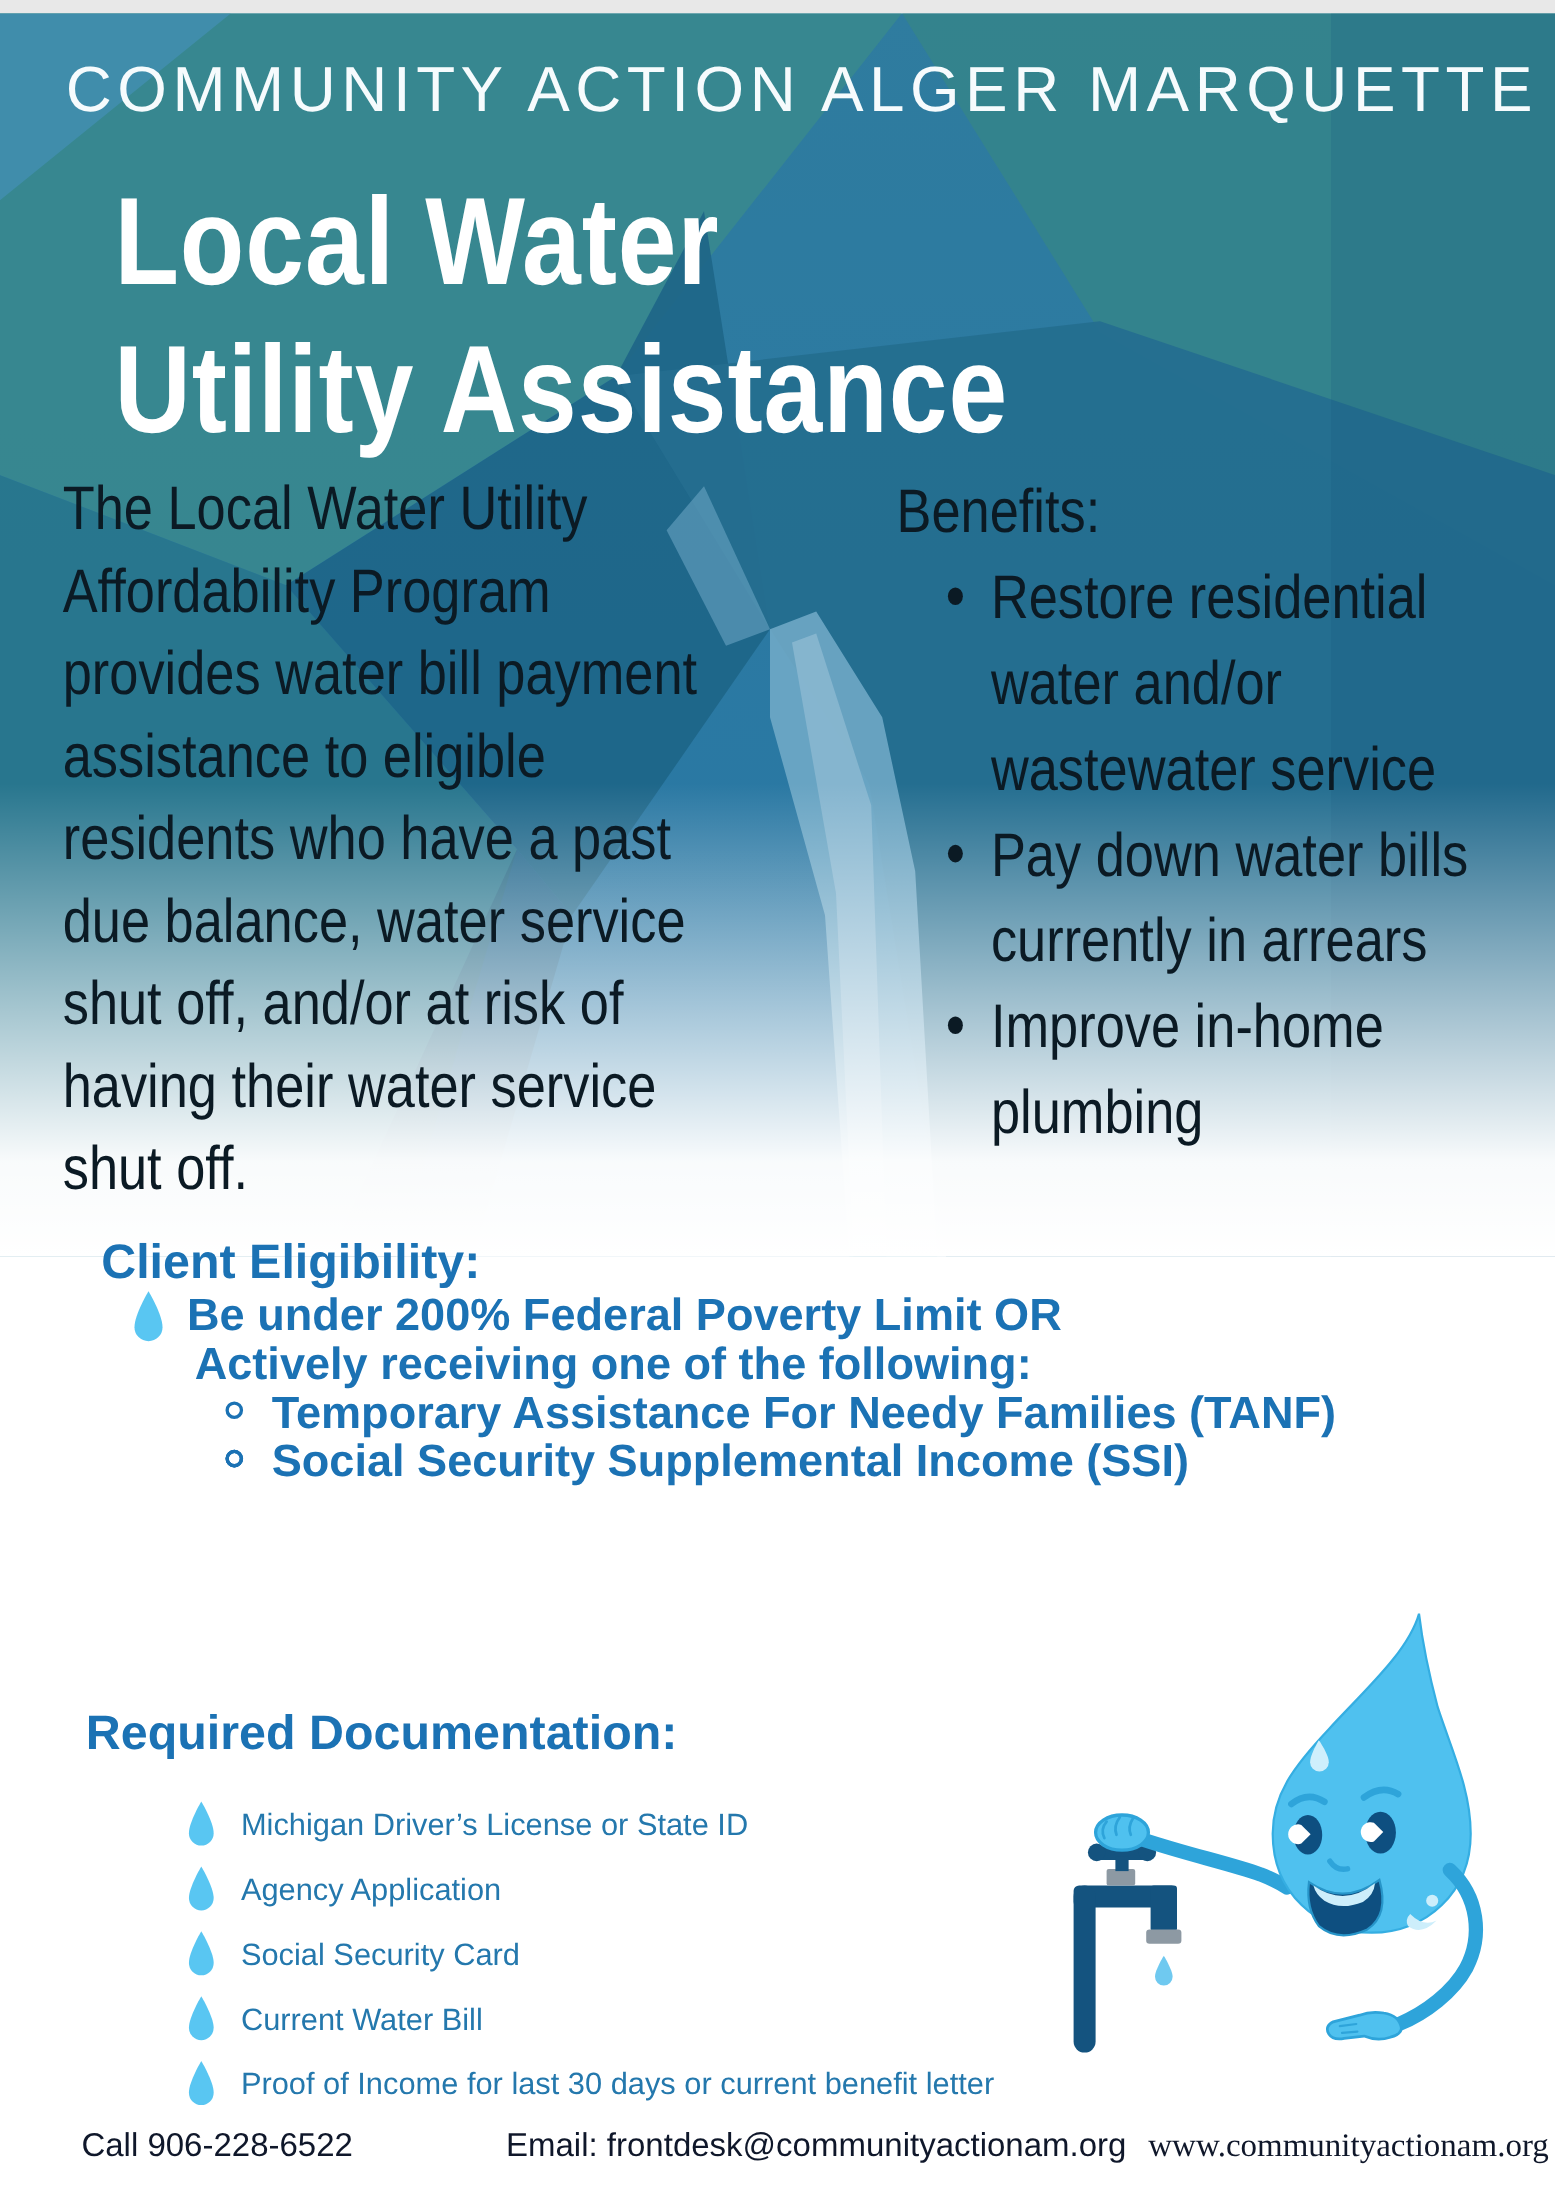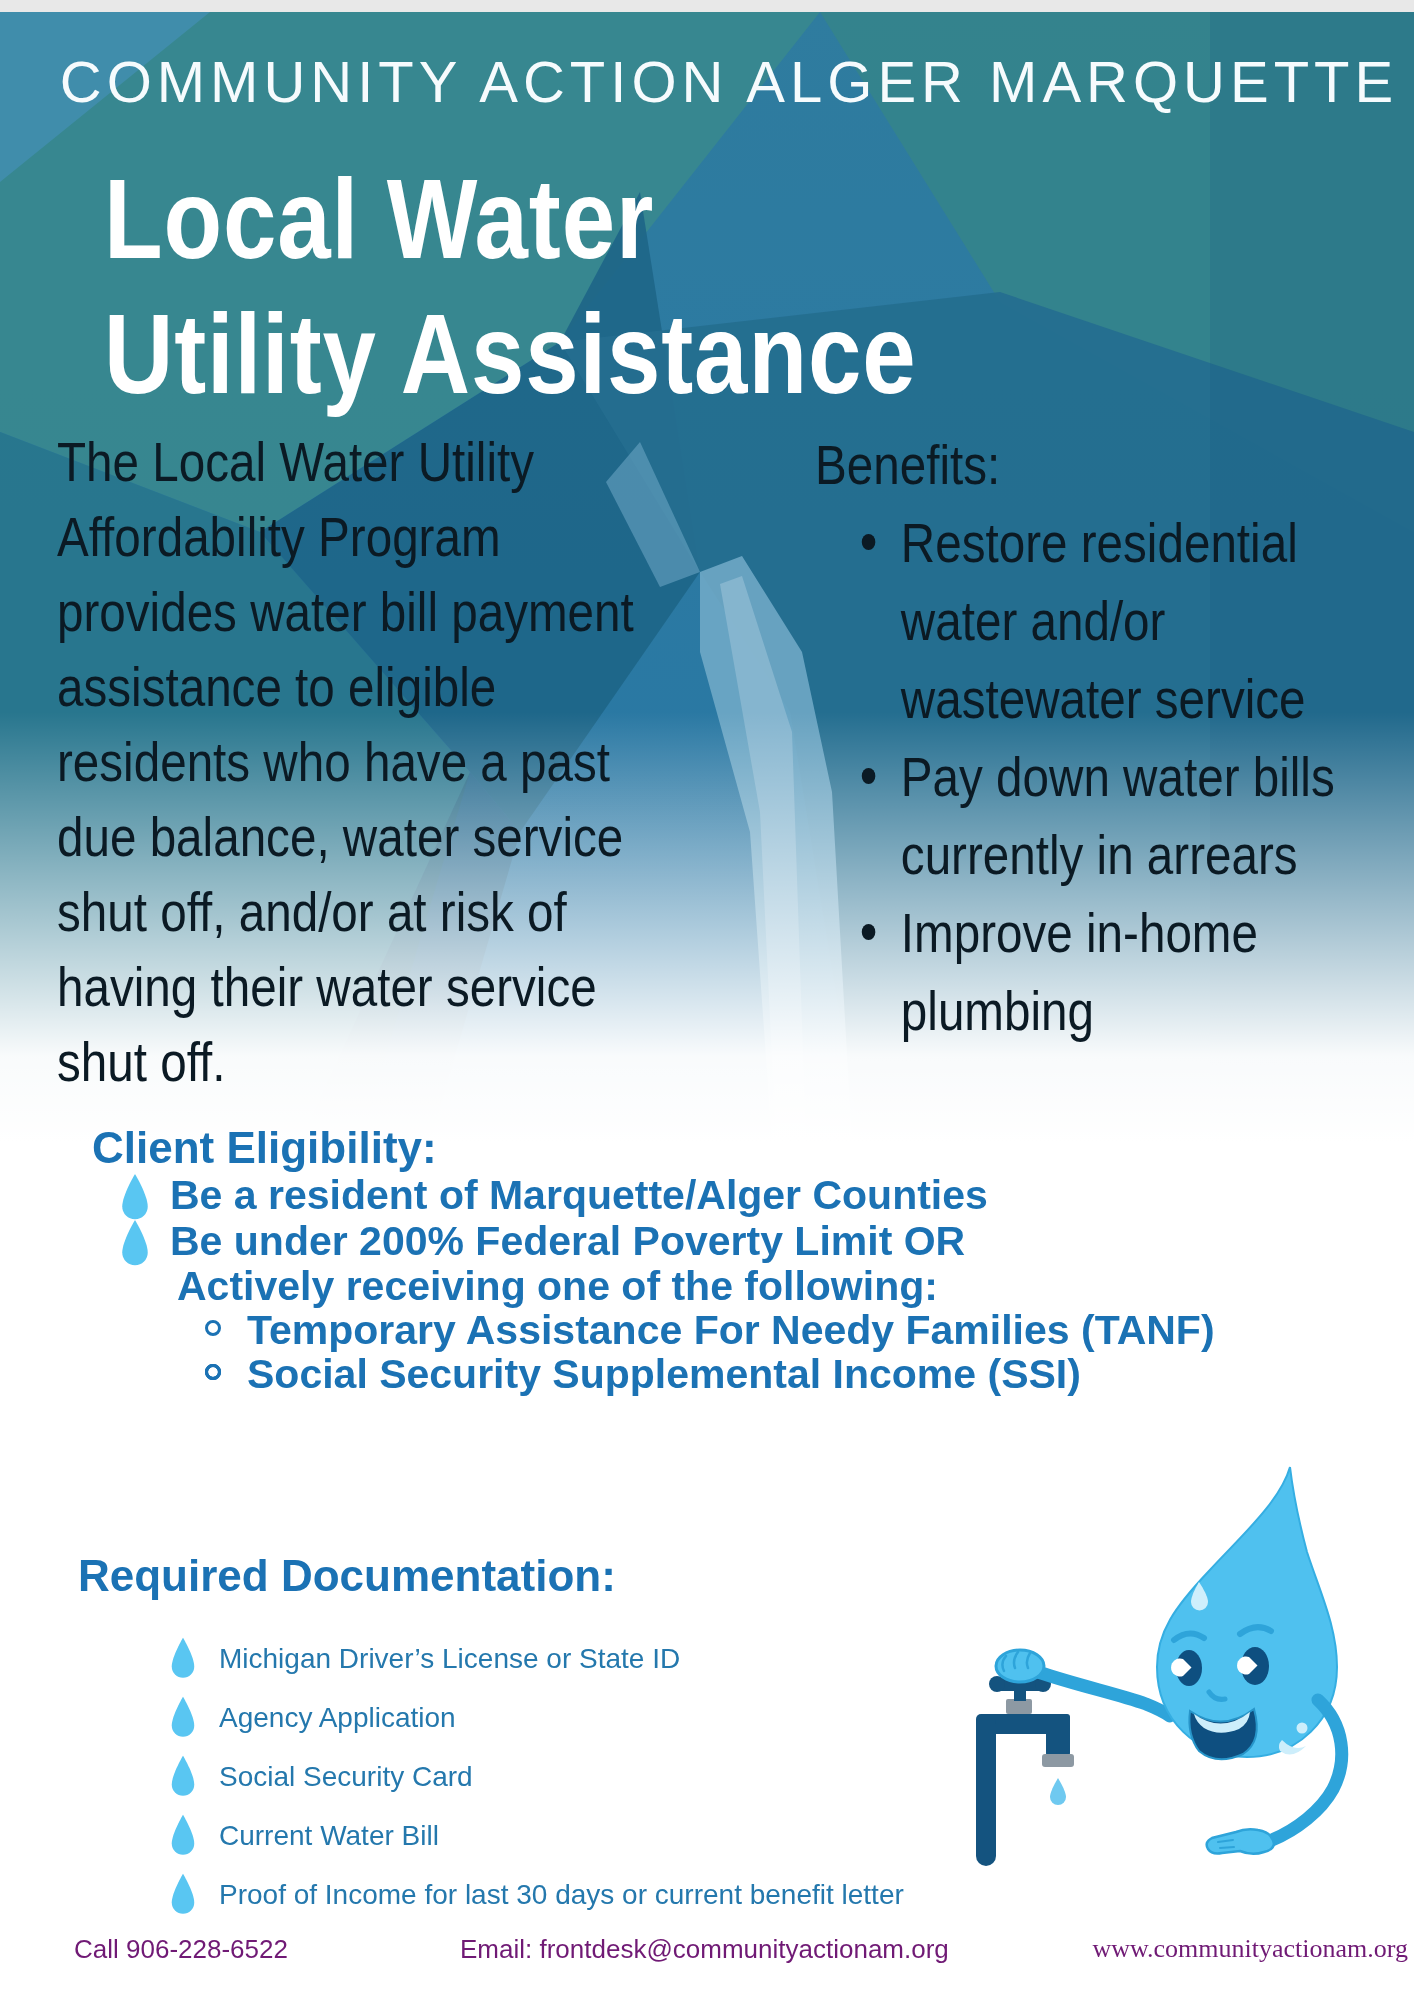--- a/index.html
+++ b/index.html
@@ -64,21 +64,21 @@
   
   .documentation { position:absolute; left:78px; top:1540px; color:#1b72b4; }
   .doc-items { margin-top:29px; }
   .doc-row {
     position:relative; padding-left:141px; line-height:59px;
     font-size:28px; font-weight:400; color:#2478ad; white-space:nowrap;
   }
   .doc-row .drop-icon { position:absolute; left:90px; top:7px; }
   
   .footer { position:absolute; left:0; top:1922px; width:1414px; height:40px;
-    font-size:26px; color:#701a75; }
+    font-size:30px; color:#0f172a; }
   .footer span { position:absolute; white-space:nowrap; }
   .footer .f-phone { left:74px; }
   .footer .f-email { left:460px; }
   .footer .f-site  { right:6px;font-family:Liberation Serif, serif; }
   
   .mascot { position:absolute; left:950px; top:1430px; }
 </style>
 </head>
 <body>
 
@@ -166,26 +166,20 @@
     </div>
   </div>
 
   <div class="eligibility">
     <div class="section-heading">Client Eligibility:</div>
 
     <div class="el-row">
       <svg class="drop-icon" width="34" height="52" viewBox="0 0 24 36">
         <path d="M12,1 C12,1 3,16 3,24 a9,9 0 0 0 18,0 C21,16 12,1 12,1 Z" fill="#59c6f2"></path>
       </svg>
-      <span>Be a resident of Marquette/Alger Counties</span>
-    </div>
-    <div class="el-row">
-      <svg class="drop-icon" width="34" height="52" viewBox="0 0 24 36">
-        <path d="M12,1 C12,1 3,16 3,24 a9,9 0 0 0 18,0 C21,16 12,1 12,1 Z" fill="#59c6f2"></path>
-      </svg>
       <span>Be under 200% Federal Poverty Limit OR</span>
     </div>
     <div class="el-cont">Actively receiving one of the following:</div>
 
     <div class="sub-row">
       <span class="ring"></span>
       <span>Temporary Assistance For Needy Families (TANF)</span>
     </div>
     <div class="sub-row">
       <span class="ring"></span>

